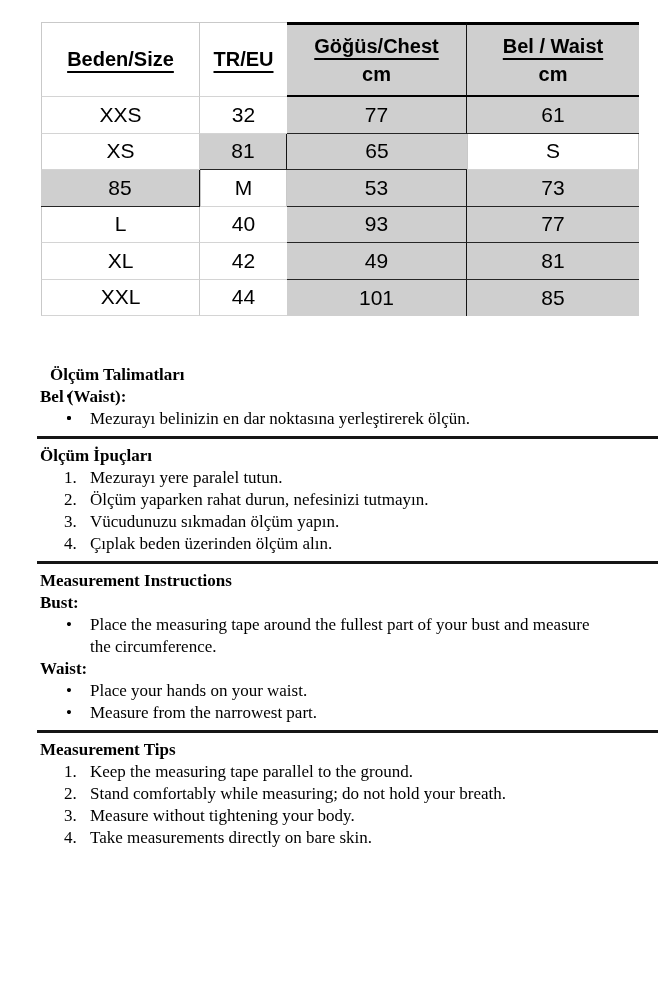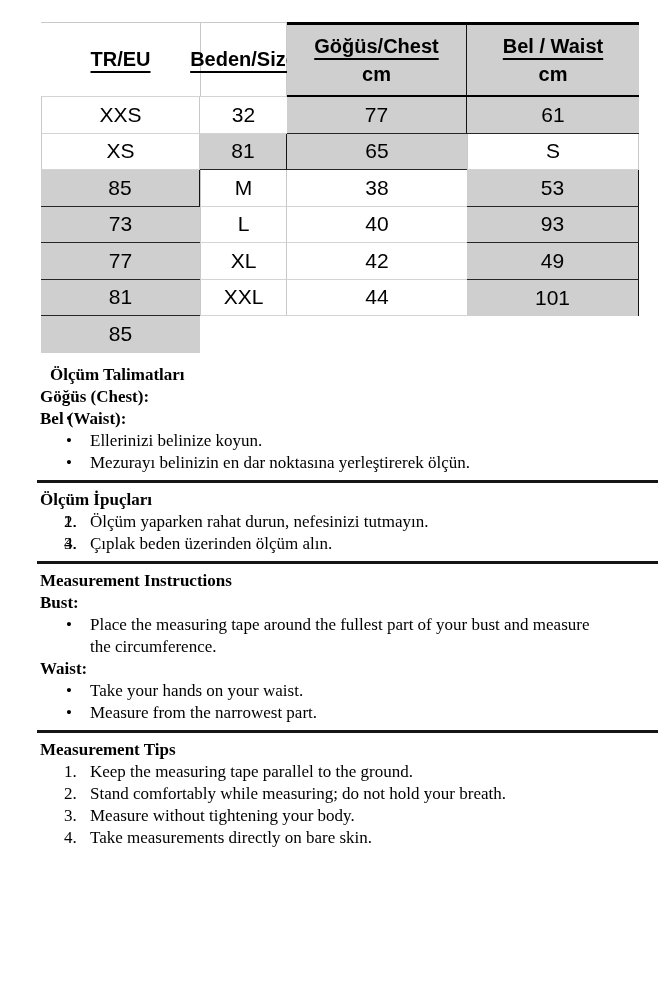--- a/index.html
+++ b/index.html
@@ -49,25 +49,25 @@
   .rule{
     border:none;border-top:3px solid #151515;
     width:621px;margin:6px 0 6px -3px;
   }
 </style>
 </head>
 <body>
 
 <div class="size-table">
 
+  <div class="cell cw col1 hw hdr">
+    <span class="u">Beden/Size</span>
+  </div>
   <div class="cell cw hw hdr">
     <span class="u">TR/EU</span>
-  </div>
-  <div class="cell cw col1 hw hdr">
-    <span class="u">Beden/Size</span>
   </div>
   <div class="cell cg col3 hg hdr">
     <div class="hstack">
       <span class="u">Göğüs/Chest</span>
       <span>cm</span>
     </div>
   </div>
   <div class="cell cg hg hdr">
     <div class="hstack">
       <span class="u">Bel / Waist</span>
@@ -81,21 +81,20 @@
   <div class="cell cg">61</div>
 
   <div class="cell cw col1">XS</div>
   <div class="cell cg col3">81</div>
   <div class="cell cg">65</div>
 
   <div class="cell cw col1">S</div>
   <div class="cell cg col3">85</div>
 
   <div class="cell cw col1">M</div>
-  <div class="cell cw">38</div>
   <div class="cell cg col3">53</div>
   <div class="cell cg">73</div>
 
   <div class="cell cw col1">L</div>
   <div class="cell cw">40</div>
   <div class="cell cg col3">93</div>
   <div class="cell cg">77</div>
 
   <div class="cell cw col1">XL</div>
   <div class="cell cw">42</div>
@@ -104,64 +103,64 @@
 
   <div class="cell cw col1">XXL</div>
   <div class="cell cw">44</div>
   <div class="cell cg col3 lastg">101</div>
   <div class="cell cg lastg">85</div>
 </div>
 
 <div class="doc">
 
   <div class="sec-title indent1">Ölçüm Talimatları</div>
-  <div class="subhead">Göğüs (Chest):</div>
   <div class="li">
     <span class="marker dot">•</span>
   </div>
   <div class="subhead">Bel (Waist):</div>
   <div class="li">
     <span class="marker dot">•</span>
-    <span>Ellerinizi belinize koyun.</span>
   </div>
   <div class="li">
     <span class="marker dot">•</span>
     <span>Mezurayı belinizin en dar noktasına yerleştirerek ölçün.</span>
   </div>
 
   <hr class="rule">
 
   <div class="sec-title">Ölçüm İpuçları</div>
   <div class="li">
     <span class="marker">1.</span>
+    <span>Mezurayı yere paralel tutun.</span>
   </div>
   <div class="li">
     <span class="marker">2.</span>
     <span>Ölçüm yaparken rahat durun, nefesinizi tutmayın.</span>
   </div>
   <div class="li">
     <span class="marker">3.</span>
+    <span>Vücudunuzu sıkmadan ölçüm yapın.</span>
   </div>
   <div class="li">
     <span class="marker">4.</span>
     <span>Çıplak beden üzerinden ölçüm alın.</span>
   </div>
 
   <hr class="rule">
 
   <div class="sec-title">Measurement Instructions</div>
   <div class="subhead">Bust:</div>
   <div class="li">
     <span class="marker dot">•</span>
     <span>Place the measuring tape around the fullest part of your bust and measure the circumference.</span>
   </div>
   <div class="subhead">Waist:</div>
   <div class="li">
     <span class="marker dot">•</span>
-    <span>Take your hands on your waist.</span>
+    <span>Place your hands on your waist.</span>
   </div>
   <div class="li">
     <span class="marker dot">•</span>
     <span>Measure from the narrowest part.</span>
   </div>
 
   <hr class="rule">
 
   <div class="sec-title">Measurement Tips</div>
   <div class="li">

